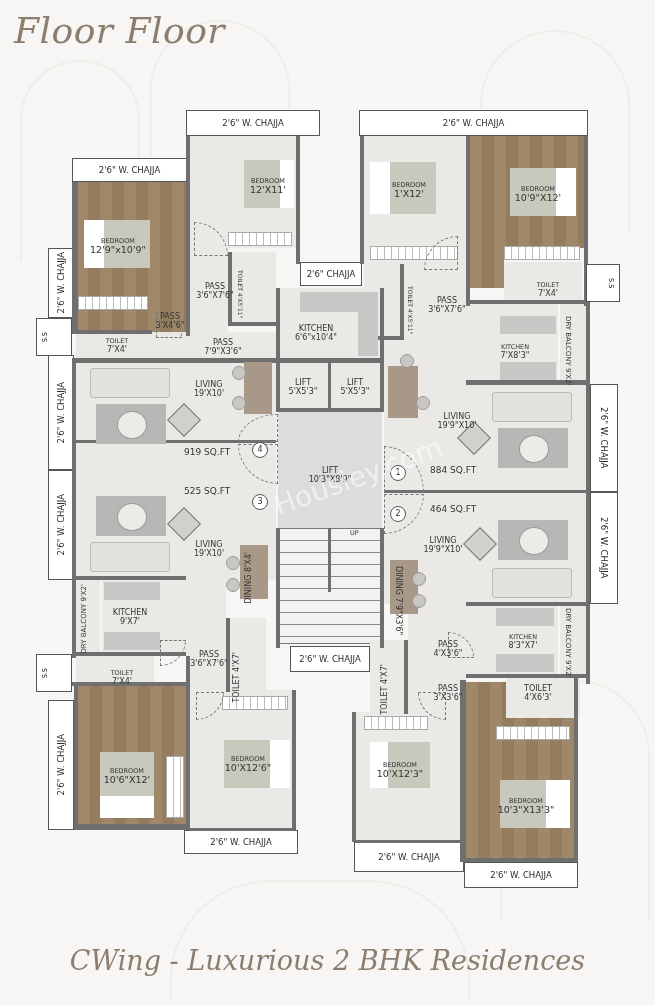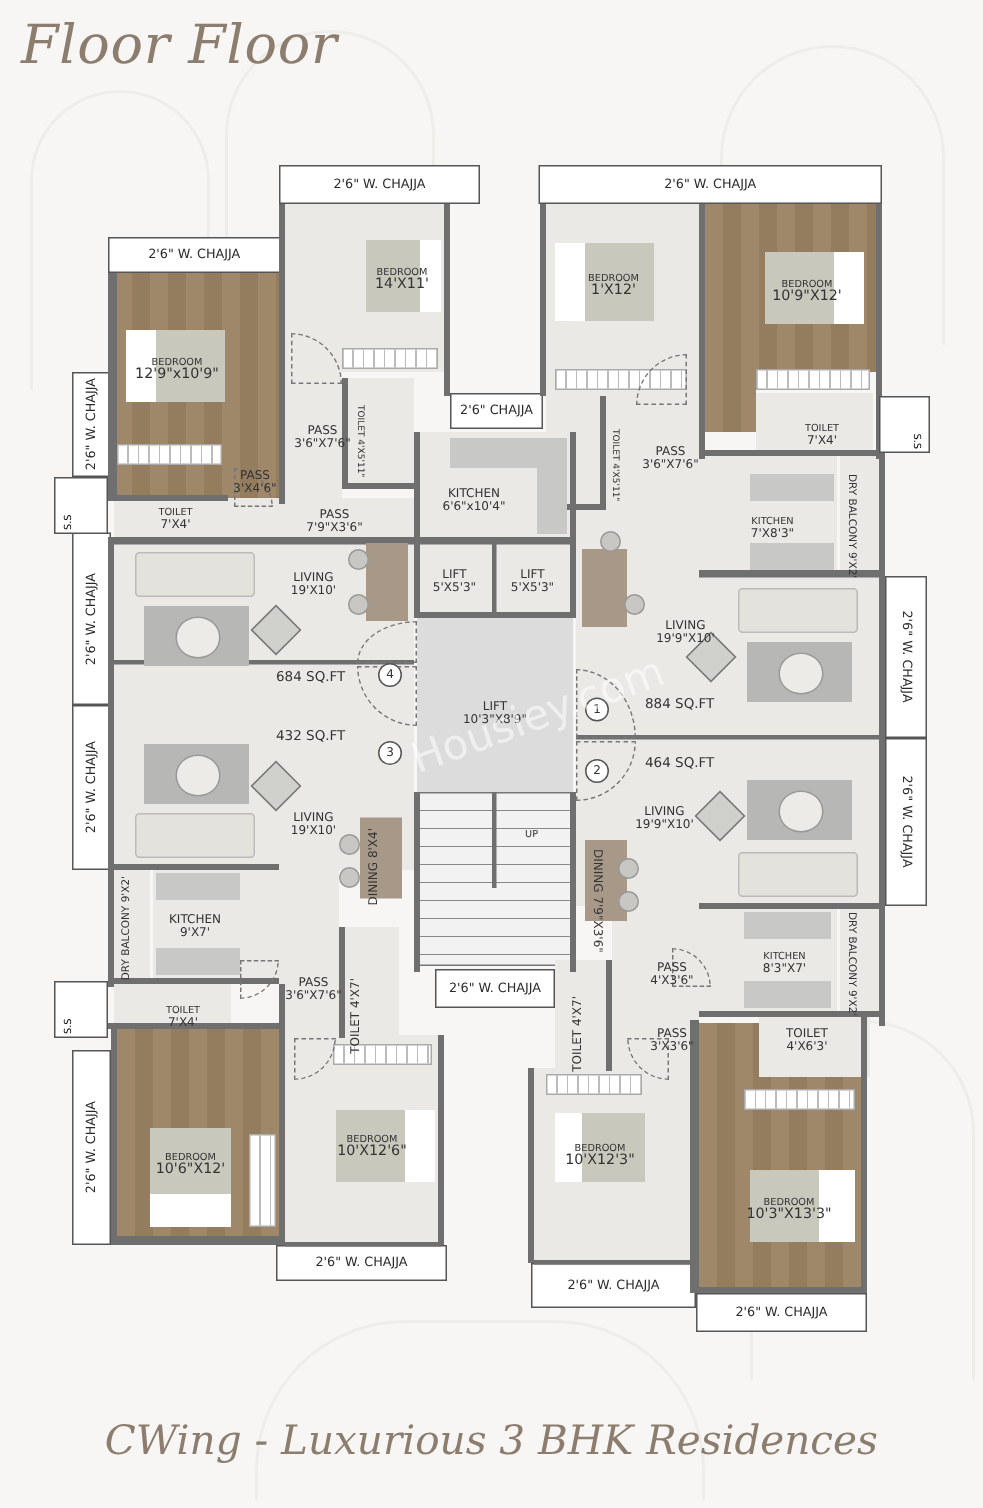--- a/index.html
+++ b/index.html
@@ -7,21 +7,21 @@
   .title { position: absolute; left: 14px; top: 10px; font-family: "DejaVu Serif", serif; font-style: italic; font-size: 36px; color: #8c7d6e; letter-spacing: 0.5px; }
   .subtitle { position: absolute; left: 0; width: 655px; top: 945px; text-align: center; font-family: "DejaVu Serif", serif; font-style: italic; font-size: 27px; color: #8c7d6e; }
   .r { position: absolute; }
   .wall { position: absolute; background: #6f6f70; }
   .floor { background: #ebe9e6; }
   .wood { background: #9a8262; background-image: repeating-linear-gradient(90deg, rgba(255,255,255,0.05) 0 12px, rgba(0,0,0,0.04) 12px 24px); }
   .lobby { background: #dcdcdc; }
   .chajja { position: absolute; background: #ffffff; border: 1.5px solid #555; display: flex; align-items: center; justify-content: center; }
   .lbl { position: absolute; font-size: 8px; color: #333; text-align: center; line-height: 1.15; white-space: nowrap; }
   .lbl b { display:block; font-weight: normal; font-size: 9.5px; }
-  .small { font-size: 6.5px; margin-top: 23px; }
+  .small { font-size: 6.5px; }
   .ctxt { font-size: 8.5px; color: #2b2b2b; }
   .vert { writing-mode: vertical-rl; }
   .vert-up { writing-mode: vertical-rl; transform: rotate(180deg); }
   .bed { position: absolute; background: #c9c8bd; }
   .bed .pil { position: absolute; background: #fff; }
   .sofa { position: absolute; background: #e4e2dd; border: 1px solid #bbb; border-radius: 3px; }
   .rug { position: absolute; background: #b7b7b5; }
   .rug::after { content: ""; position: absolute; left: 30%; top: 18%; width: 40%; height: 64%; border-radius: 50%; background: #ecebe7; border: 1px solid #999; }
   .table { position: absolute; background: #a89888; }
   .chair { position: absolute; width: 14px; height: 14px; border-radius: 50%; background: #c8c7c3; border: 1px solid #999; }
@@ -272,25 +272,25 @@
   <div class="door" style="left:238px;top:444px;width:40px;height:40px;transform:scale(-1,-1);"></div>
   <div class="door" style="left:384px;top:446px;width:40px;height:46px;"></div>
   <div class="door" style="left:384px;top:494px;width:40px;height:40px;transform:scaleY(-1);"></div>
 
   <div class="circ" style="left:390px;top:465px;">1</div>
   <div class="circ" style="left:390px;top:506px;">2</div>
   <div class="circ" style="left:252px;top:494px;">3</div>
   <div class="circ" style="left:252px;top:442px;">4</div>
   <div class="lbl" style="left:430px;top:465px;font-size:9px;">884 SQ.FT</div>
   <div class="lbl" style="left:430px;top:504px;font-size:9px;">464 SQ.FT</div>
-  <div class="lbl" style="left:184px;top:486px;font-size:9px;">432 SQ.FT</div>
-  <div class="lbl" style="left:184px;top:447px;font-size:9px;">684 SQ.FT</div>
+  <div class="lbl" style="left:184px;top:486px;font-size:9px;">525 SQ.FT</div>
+  <div class="lbl" style="left:184px;top:447px;font-size:9px;">919 SQ.FT</div>
 
   <div class="lbl" style="left:86px;top:236px;width:64px;"><span class="small">BEDROOM</span><b>12'9"x10'9"</b></div>
-  <div class="lbl" style="left:240px;top:176px;width:56px;"><span class="small">BEDROOM</span><b>14'X11'</b></div>
+  <div class="lbl" style="left:240px;top:176px;width:56px;"><span class="small">BEDROOM</span><b>12'X11'</b></div>
   <div class="lbl" style="left:150px;top:312px;width:40px;"><span>PASS</span><br><span>3'X4'6"</span></div>
   <div class="lbl" style="left:192px;top:282px;width:46px;"><span>PASS</span><br><span>3'6"X7'6"</span></div>
   <div class="lbl" style="left:200px;top:338px;width:46px;"><span>PASS</span><br><span>7'9"X3'6"</span></div>
   <div class="lbl vert" style="left:236px;top:270px;font-size:6px;"><span>TOILET</span> <span>4'X5'11"</span></div>
   <div class="lbl" style="left:96px;top:336px;width:42px;"><span class="small">TOILET</span><br><span>7'X4'</span></div>
   <div class="lbl" style="left:284px;top:324px;width:64px;"><span>KITCHEN</span><br><span>6'6"x10'4"</span></div>
   <div class="lbl" style="left:186px;top:380px;width:46px;"><span>LIVING</span><br><span>19'X10'</span></div>
 
   <div class="lbl" style="left:280px;top:378px;width:46px;"><span>LIFT</span><br><span>5'X5'3"</span></div>
   <div class="lbl" style="left:332px;top:378px;width:46px;"><span>LIFT</span><br><span>5'X5'3"</span></div>
@@ -323,13 +323,13 @@
   <div class="lbl" style="left:430px;top:640px;width:36px;"><span>PASS</span><br><span>4'X3'6"</span></div>
   <div class="lbl" style="left:430px;top:684px;width:36px;"><span>PASS</span><br><span>3'X3'6"</span></div>
   <div class="lbl vert-up" style="left:380px;top:664px;"><span>TOILET</span> <span>4'X7'</span></div>
   <div class="lbl" style="left:516px;top:684px;width:44px;"><span>TOILET</span><br><span>4'X6'3'</span></div>
   <div class="lbl" style="left:370px;top:760px;width:60px;"><span class="small">BEDROOM</span><b>10'X12'3"</b></div>
   <div class="lbl" style="left:494px;top:796px;width:64px;"><span class="small">BEDROOM</span><b>10'3"X13'3"</b></div>
 </div>
 
 <div class="watermark">Housiey.com</div>
 
-<div class="subtitle">CWing - Luxurious 3 BHK Residences</div>
+<div class="subtitle">CWing - Luxurious 2 BHK Residences</div>
 
 </body></html>

